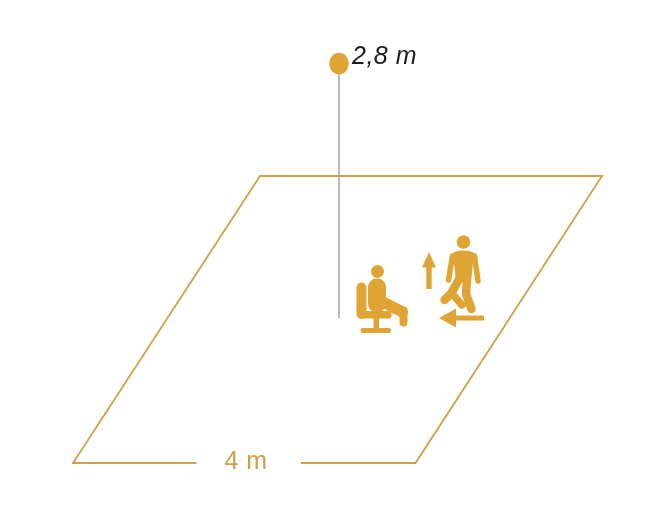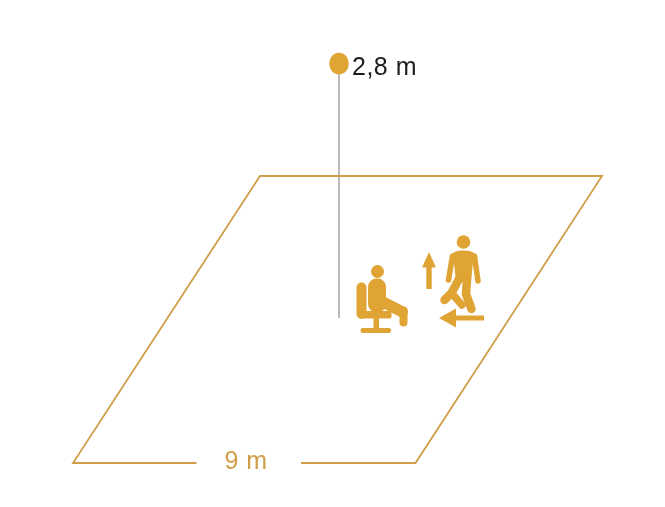--- a/index.html
+++ b/index.html
@@ -29,22 +29,23 @@
   }
   .label {
     position: absolute;
     font-size: 25px;
     line-height: 27px;
     white-space: nowrap;
     letter-spacing: 0.5px;
   }
   .label-height {
     left: 352px;
-    top: 53px;
+    top: 42px;
     color: var(--label-dark);
+    font-style: italic;
   }
   .label-width {
     left: 196px;
     top: 447px;
     width: 100px;
     text-align: center;
     color: var(--outline-orange);
   }
   .stroke-outline {
     stroke: var(--outline-orange);
@@ -99,15 +100,15 @@
       <path d="M451.5,293 L462,305" class="limb" stroke-width="7.5"></path>
     </g>
 
     <polygon points="429,252 436,267.5 431.7,267.5 431.7,289 426.3,289 426.3,267.5 422,267.5" class="fill-accent"></polygon>
 
     <polygon points="439,318 456,308.5 456,315.4 484,315.4 484,320.6 456,320.6 456,327.5" class="fill-accent"></polygon>
   </svg>
 
   <div class="label label-height">2,8 m</div>
 
-  <div class="label label-width">9 m</div>
+  <div class="label label-width">4 m</div>
 
 </div>
 
 </body></html>

